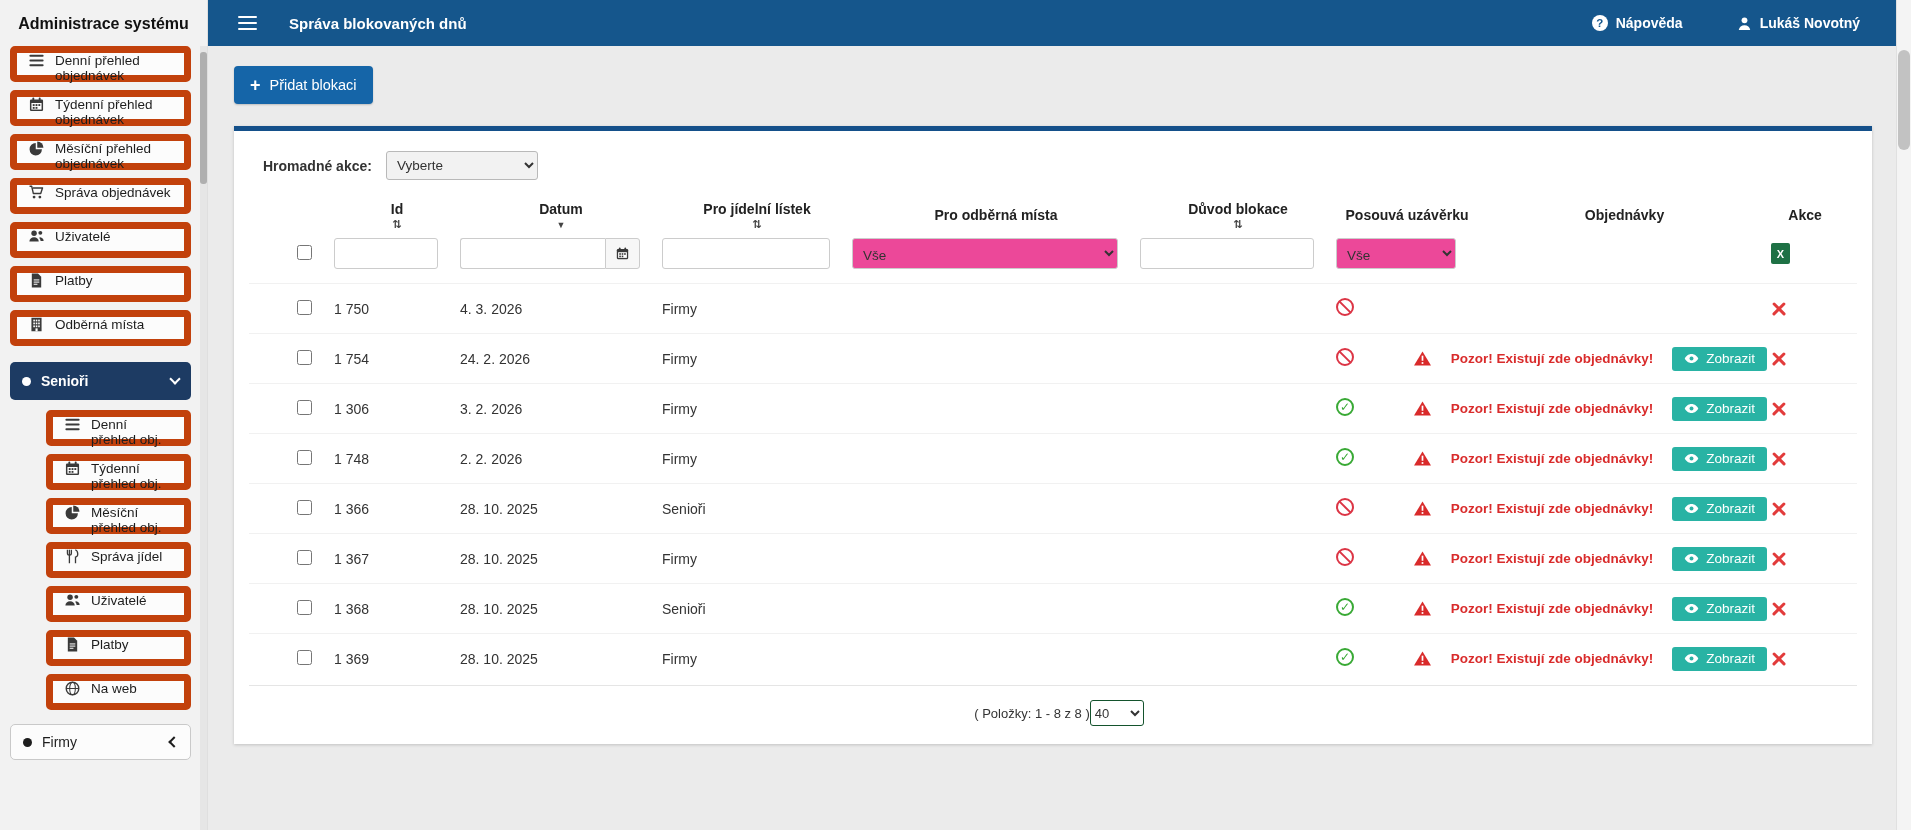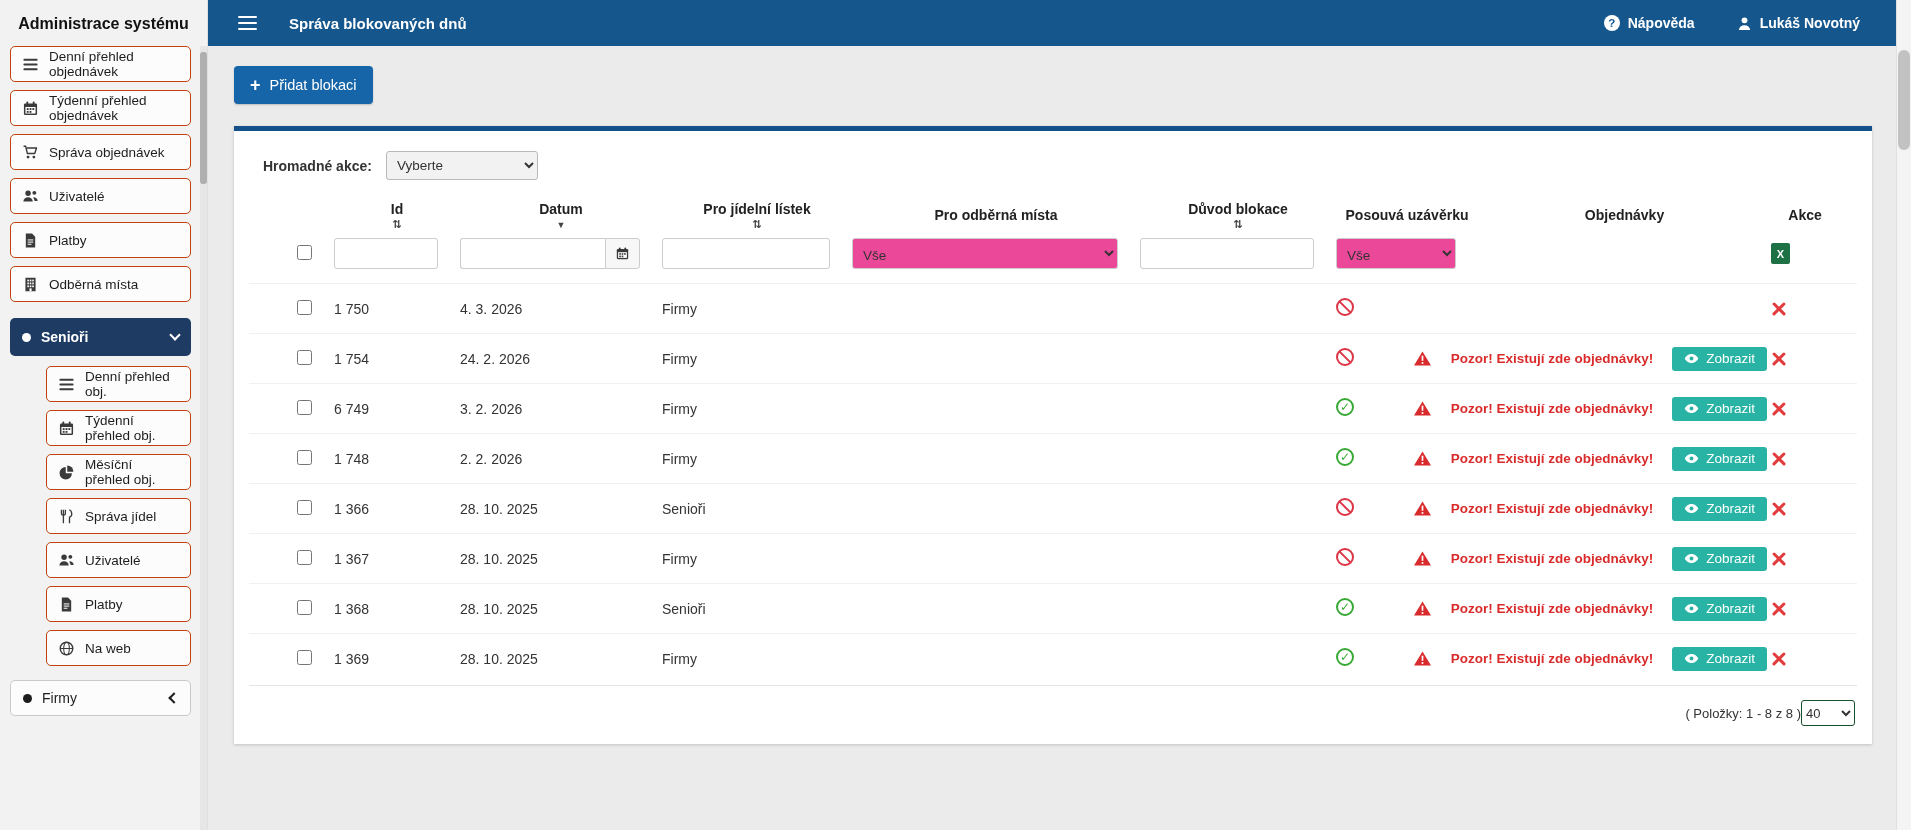--- a/index.html
+++ b/index.html
@@ -6,39 +6,39 @@
   html,body{width:1911px;height:830px;overflow:hidden;}
   body{font-family:"Liberation Sans","DejaVu Sans",sans-serif;font-size:14px;color:#333;background:#EBEBEB;}
   .app{display:flex;width:100%;height:100%;}
 
   
   .sidebar{width:208px;flex-shrink:0;background:#F2F2F2;position:relative;border-right:1px solid #DFDFDF;overflow:hidden;}
   .sidebar-title{font-size:16px;font-weight:700;color:#111;text-align:center;padding:15px 8px 11px;}
   .side-scroll{position:absolute;top:46px;right:0;bottom:0;width:7px;background:#E6E6E6;}
   .side-scroll .thumb{position:absolute;top:6px;left:0;width:7px;height:132px;background:#AFAFAF;border-radius:3px;}
   .nav{padding:2px 16px 0 10px;}
-  .side-item{display:flex;align-items:center;gap:10px;height:36px;margin-bottom:8px;background:#FCFCFC;border:1px solid #c2410c;border-radius:5px;padding:0 11px;font-size:13.5px;color:#1d1d1d;cursor:pointer;}
+  .side-item{display:flex;align-items:flex-start;gap:10px;height:36px;margin-bottom:8px;background:#FCFCFC;border:7px solid #c2410c;border-radius:5px;padding:0 11px;font-size:13.5px;color:#1d1d1d;cursor:pointer;}
   .side-item .si-icon{width:17px;display:flex;justify-content:center;flex-shrink:0;}
   .si-icon svg{width:15px;height:15px;display:block;}
   .side-item.sub{margin-left:36px;}
   .group-head{display:flex;align-items:center;gap:10px;height:38px;border-radius:5px;background:#1D3B63;color:#fff;font-weight:700;font-size:14px;padding:0 12px;margin:16px 0 10px;cursor:pointer;}
   .group-head.collapsed{background:#FCFCFC;border:1px solid #C9C9C9;color:#1d1d1d;font-weight:400;margin:14px 0 8px;height:36px;}
   .bullet{width:9px;height:9px;border-radius:50%;background:currentColor;flex-shrink:0;}
   .chev{width:8px;height:8px;border-right:2px solid currentColor;border-bottom:2px solid currentColor;margin-left:auto;flex-shrink:0;}
   .chev.down{transform:rotate(45deg);margin-top:-4px;}
   .chev.left{transform:rotate(135deg);}
 
   
   .main-col{flex:1;display:flex;flex-direction:column;min-width:0;}
   .topbar{height:46px;background:#15568C;display:flex;align-items:center;padding:0 36px 0 28px;color:#fff;flex-shrink:0;}
   .burger{display:flex;flex-direction:column;gap:3.5px;cursor:pointer;padding:4px 2px;}
   .burger span{display:block;width:19px;height:2.5px;background:#fff;border-radius:1px;}
   .topbar-title{font-size:15px;font-weight:700;margin-left:30px;}
   .topbar-right{margin-left:auto;display:flex;align-items:center;gap:42px;}
-  .tb-link{display:flex;align-items:center;gap:8px;font-size:14px;font-weight:700;cursor:pointer;}
+  .tb-link{display:flex;align-items:center;gap:8px;font-size:14px;font-weight:700;cursor:pointer;margin-left:12px;}
   .q-icon{width:16px;height:16px;border-radius:50%;background:#fff;color:#15568C;font-size:11.5px;font-weight:700;display:flex;align-items:center;justify-content:center;}
   .q-icon::before{content:"?";}
   .user-icon svg{width:15px;height:15px;display:block;}
 
   
   .content{flex:1;padding:20px 24px 0 26px;overflow:hidden;}
   .add-btn{display:inline-flex;align-items:center;gap:9px;background:#1565A8;color:#fff;border:none;border-radius:4px;height:38px;padding:16px 16px;font-size:14.5px;cursor:pointer;font-family:inherit;box-shadow:0 1px 2px rgba(0,0,0,.2);}
   .add-btn .plus{font-size:18px;font-weight:700;line-height:1;}
   .add-btn .plus::before{content:"+";}
 
@@ -78,21 +78,21 @@
   .c-orders{display:flex;align-items:center;justify-content:flex-end;gap:19px;white-space:nowrap;padding-right:4px;}
   .c-orders[data-has="false"] > *{visibility:hidden;}
   .warn-icon svg{width:19px;height:17px;display:block;}
   .warn-text{color:#D92B2B;font-weight:700;font-size:13.5px;}
   .show-btn{display:inline-flex;align-items:center;gap:7px;background:#29B3A4;color:#fff;border:none;border-radius:3px;height:24px;padding:0 12px;font-size:13.5px;cursor:pointer;font-family:inherit;}
   .show-btn svg{width:15px;height:15px;display:block;}
   .xdel{position:relative;width:16px;height:16px;display:inline-block;cursor:pointer;}
   .xdel::before,.xdel::after{content:"";position:absolute;left:50%;top:50%;width:17px;height:3.2px;background:#E23B3B;border-radius:2px;transform:translate(-50%,-50%) rotate(45deg);}
   .xdel::after{transform:translate(-50%,-50%) rotate(-45deg);}
 
-  .pfoot{display:flex;align-items:center;justify-content:flex-end;border-top:1px solid #E5E5E5;margin-top:2px;padding:14px 2px 18px 14px;}
+  .pfoot{display:flex;align-items:center;justify-content:center;border-top:1px solid #E5E5E5;margin-top:2px;padding:14px 2px 18px 14px;}
   .pfoot .summary{font-size:13px;color:#333;}
   .pfoot select{width:54px;height:26px;border:1px solid #14532d;border-radius:3px;font-size:13px;font-family:inherit;background:#fff;color:#333;}
 
   
   .page-scroll{width:15px;flex-shrink:0;background:#F4F4F4;border-left:1px solid #E0E0E0;position:relative;}
   .page-scroll .thumb{position:absolute;top:50px;left:1px;width:12px;height:100px;background:#C2C2C2;border-radius:6px;}
 </style>
 </head>
 <body>
 
@@ -124,20 +124,29 @@
                 <rect x="7" y="7.6" width="2" height="2"></rect>
                 <rect x="10" y="7.6" width="2" height="2"></rect>
                 <rect x="4" y="10.6" width="2" height="2"></rect>
                 <rect x="7" y="10.6" width="2" height="2"></rect>
               </g>
               <rect x="3.6" y="0.6" width="2" height="3.2" rx="0.9" fill="#3a3a3a"></rect>
               <rect x="10.4" y="0.6" width="2" height="3.2" rx="0.9" fill="#3a3a3a"></rect>
             </svg>
           </span>
         <span>Týdenní přehled objednávek</span>
+      </div>
+      <div class="side-item">
+        <span class="si-icon">
+            <svg viewBox="0 0 16 16">
+              <path d="M7.2 2.2A6.6 6.6 0 1 0 13.8 8.8H7.2Z" fill="#3a3a3a"></path>
+              <path d="M8.8 0.6a6.6 6.6 0 0 1 6.6 6.6H8.8Z" fill="#3a3a3a"></path>
+            </svg>
+          </span>
+        <span>Měsíční přehled objednávek</span>
       </div>
       <div class="side-item">
         <span class="si-icon">
             <svg viewBox="0 0 16 16">
               <path d="M0.6 1.4h2.3l1.7 7.6h7.9l1.9-5.8H4.2" fill="none" stroke="#3a3a3a" stroke-width="1.5" stroke-linejoin="round"></path>
               <circle cx="5.4" cy="12.9" r="1.5" fill="#3a3a3a"></circle>
               <circle cx="11.6" cy="12.9" r="1.5" fill="#3a3a3a"></circle>
             </svg>
           </span>
         <span>Správa objednávek</span>
@@ -457,21 +466,21 @@
                 <span>Zobrazit</span>
               </button>
           </div>
           <div class="c-akce">
               <span class="xdel"></span>
             </div>
         </div>
 
         <div class="grid trow">
           <div class="c-check"><input type="checkbox" style=""></div>
-          <div>6 749</div>
+          <div>1 306</div>
           <div>3. 2. 2026</div>
           <div>Firmy</div>
           <div></div>
           <div></div>
           <div><span class="status" data-status="yes"></span></div>
           <div class="c-orders" data-has="true">
             <span class="warn-icon">
                 <svg viewBox="0 0 20 18">
                   <path d="M10 1.5 19 16.5H1Z" fill="#D92B2B"></path>
                   <rect x="9.1" y="6" width="1.8" height="5.4" fill="#fff"></rect>

